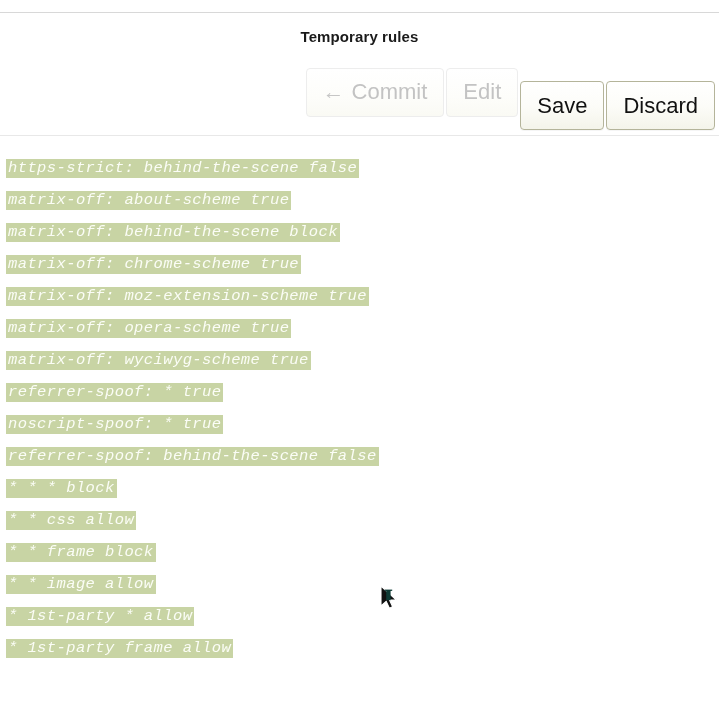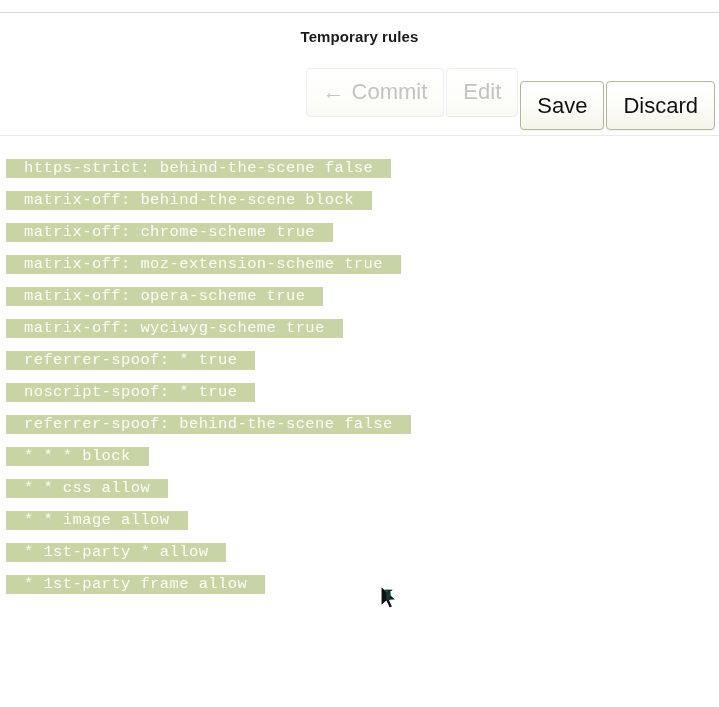--- a/index.html
+++ b/index.html
@@ -124,21 +124,22 @@
   }
   .rule-text {
     display: inline-block;
     font-family: "Liberation Mono", monospace;
     font-size: 15.5px;
     line-height: 19px;
     letter-spacing: 0.4px;
     white-space: pre;
     color: #fbfdf6;
     background: #c8d4a4;
-    padding: 0 18px;
+    padding: 0 2px;
+    font-style: italic;
   }
 
   
   .cursor {
     position: absolute;
     left: 379px;
     top: 585px;
     width: 24px;
     height: 26px;
     pointer-events: none;
@@ -172,20 +173,23 @@
   </button>
 </div>
 
 <div class="toolbar-rule"></div>
 
 <div class="rules-pane" id="rules-pane">
     <div class="rule-line">
       <span class="rule-text">https-strict: behind-the-scene false</span>
     </div>
     <div class="rule-line">
+      <span class="rule-text">matrix-off: about-scheme true</span>
+    </div>
+    <div class="rule-line">
       <span class="rule-text">matrix-off: behind-the-scene block</span>
     </div>
     <div class="rule-line">
       <span class="rule-text">matrix-off: chrome-scheme true</span>
     </div>
     <div class="rule-line">
       <span class="rule-text">matrix-off: moz-extension-scheme true</span>
     </div>
     <div class="rule-line">
       <span class="rule-text">matrix-off: opera-scheme true</span>
@@ -200,20 +204,23 @@
       <span class="rule-text">noscript-spoof: * true</span>
     </div>
     <div class="rule-line">
       <span class="rule-text">referrer-spoof: behind-the-scene false</span>
     </div>
     <div class="rule-line">
       <span class="rule-text">* * * block</span>
     </div>
     <div class="rule-line">
       <span class="rule-text">* * css allow</span>
+    </div>
+    <div class="rule-line">
+      <span class="rule-text">* * frame block</span>
     </div>
     <div class="rule-line">
       <span class="rule-text">* * image allow</span>
     </div>
     <div class="rule-line">
       <span class="rule-text">* 1st-party * allow</span>
     </div>
     <div class="rule-line">
       <span class="rule-text">* 1st-party frame allow</span>
     </div>

